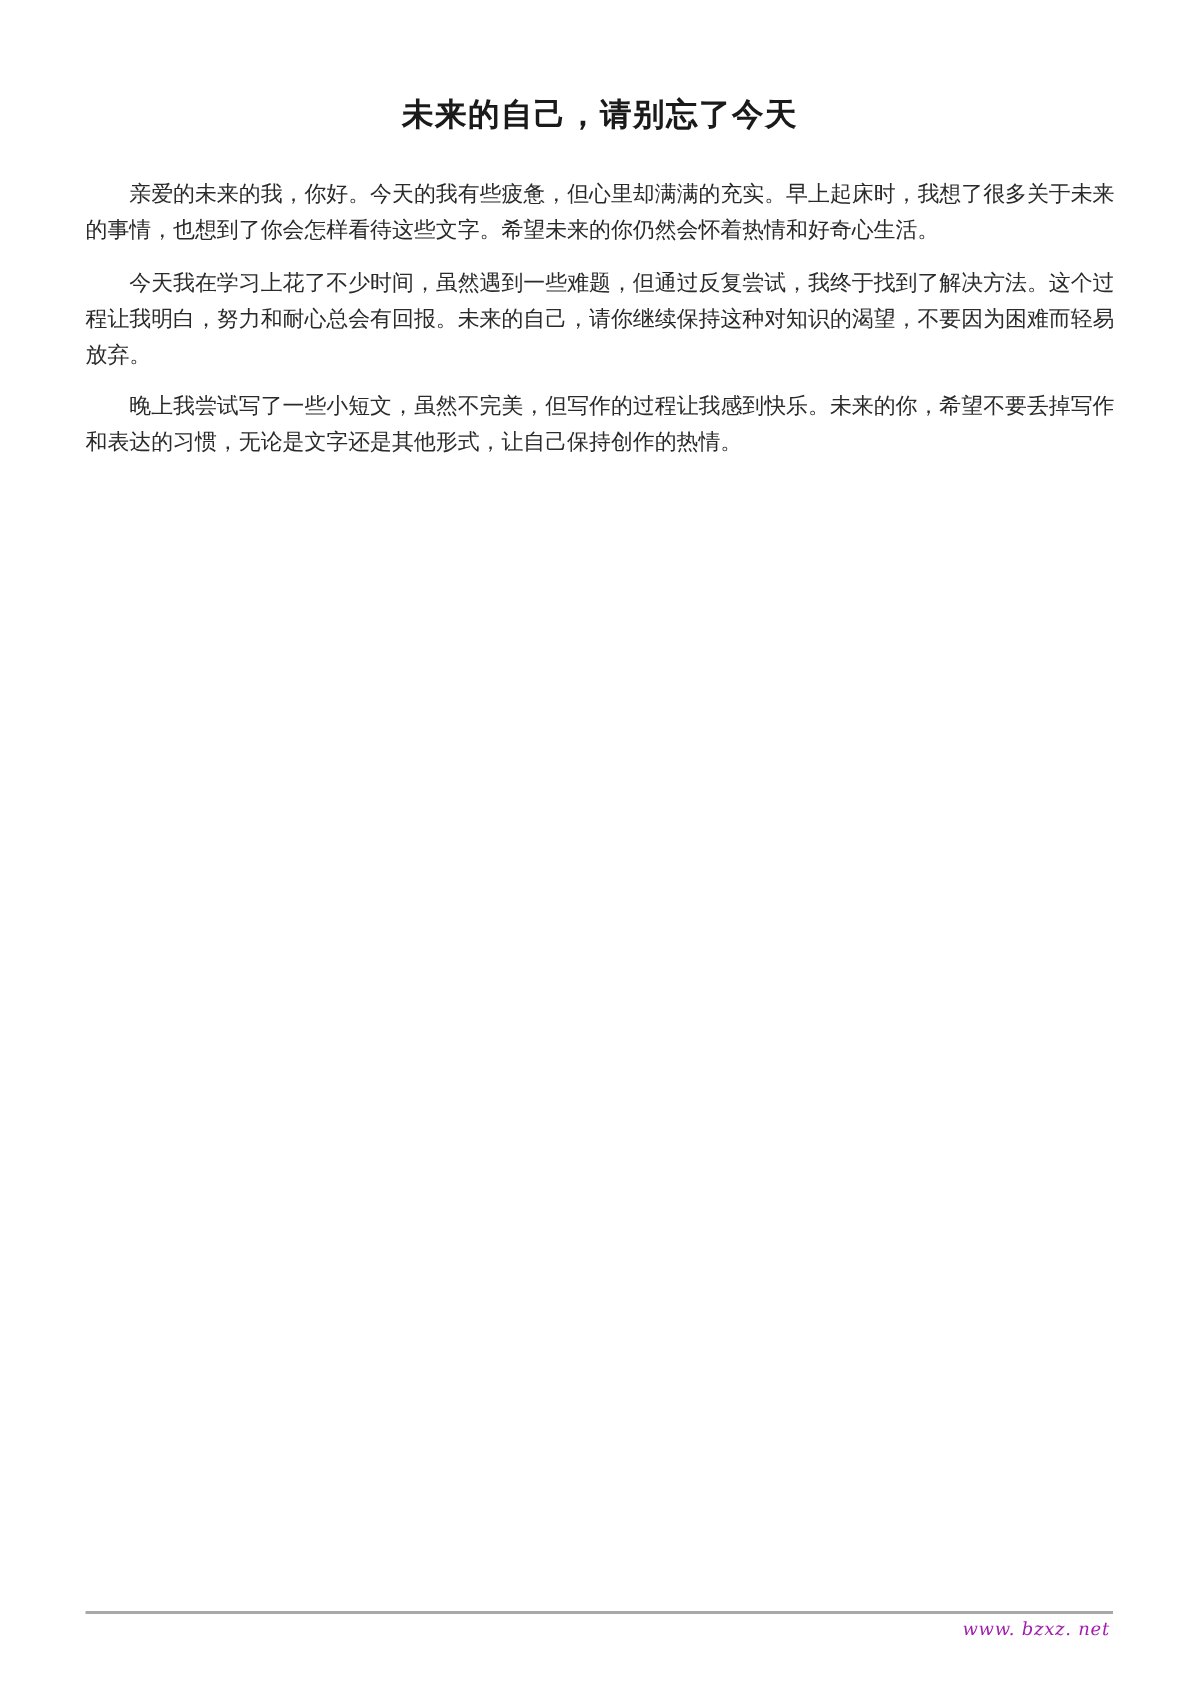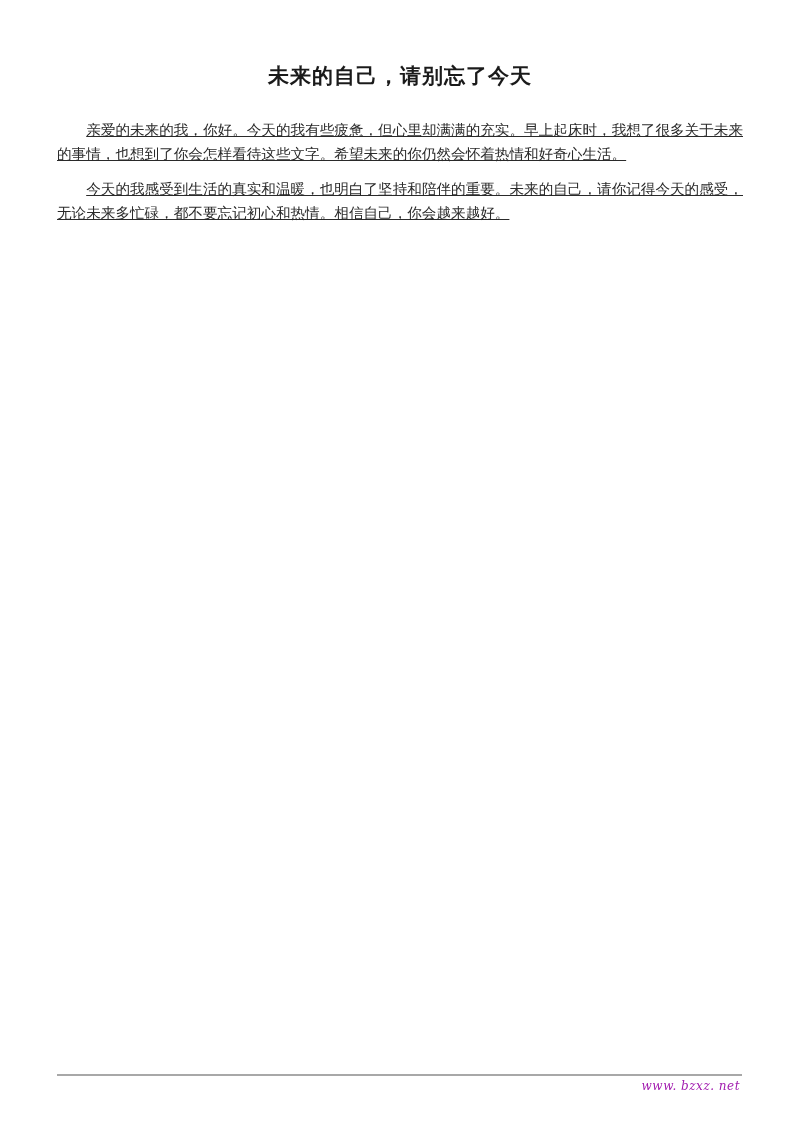--- a/index.html
+++ b/index.html
@@ -7,21 +7,20 @@
     .page { position: absolute; left: 0; top: 0; width: 800px; height: 1131px; background: #fff; }
     .title {
       position: absolute; left: 0; top: 62px; width: 800px; text-align: center;
       font-family: "DejaVu Sans", sans-serif; font-size: 21px; font-weight: bold;
       color: #1a1a1a; letter-spacing: 1px;
     }
     .body-text {
       position: absolute; left: 57px; top: 118px; width: 686px;
       font-family: "DejaVu Serif", serif; font-size: 14.6px; line-height: 24px;
       color: #2a2a2a;
-      text-decoration: underline;
     }
     .para { margin: 0 0 10.5px 0; text-indent: 2em; text-align: justify; }
     .watermark {
       position: absolute; left: 372px; top: 985px;
       font-family: "DejaVu Sans", sans-serif; font-weight: bold; font-size: 78px;
       color: #f0f0f0; letter-spacing: 2px;
     }
     .footer-rule {
       position: absolute; left: 57px; top: 1074px; width: 685px; height: 2px;
       background: #a8a8a8;
@@ -33,19 +32,20 @@
     }
   </style>
 </head>
 <body>
 
 <div class="page">
   <div class="title">未来的自己，请别忘了今天</div>
 
   <div class="body-text">
     <p class="para">亲爱的未来的我，你好。今天的我有些疲惫，但心里却满满的充实。早上起床时，我想了很多关于未来的事情，也想到了你会怎样看待这些文字。希望未来的你仍然会怀着热情和好奇心生活。</p>
-    <p class="para">今天的我感受到生活的真实和温暖，也明白了坚持和陪伴的重要。未来的自己，请你记得今天的感受，无论未来多忙碌，都不要忘记初心和热情。相信自己，你会越来越好。</p>
+    <p class="para">今天我在学习上花了不少时间，虽然遇到一些难题，但通过反复尝试，我终于找到了解决方法。这个过程让我明白，努力和耐心总会有回报。未来的自己，请你继续保持这种对知识的渴望，不要因为困难而轻易放弃。</p>
+    <p class="para">晚上我尝试写了一些小短文，虽然不完美，但写作的过程让我感到快乐。未来的你，希望不要丢掉写作和表达的习惯，无论是文字还是其他形式，让自己保持创作的热情。</p>
   </div>
 
 
   <div class="footer-rule"></div>
   <div class="footer-url">www. bzxz. net</div>
 </div>
 
 </body></html>

